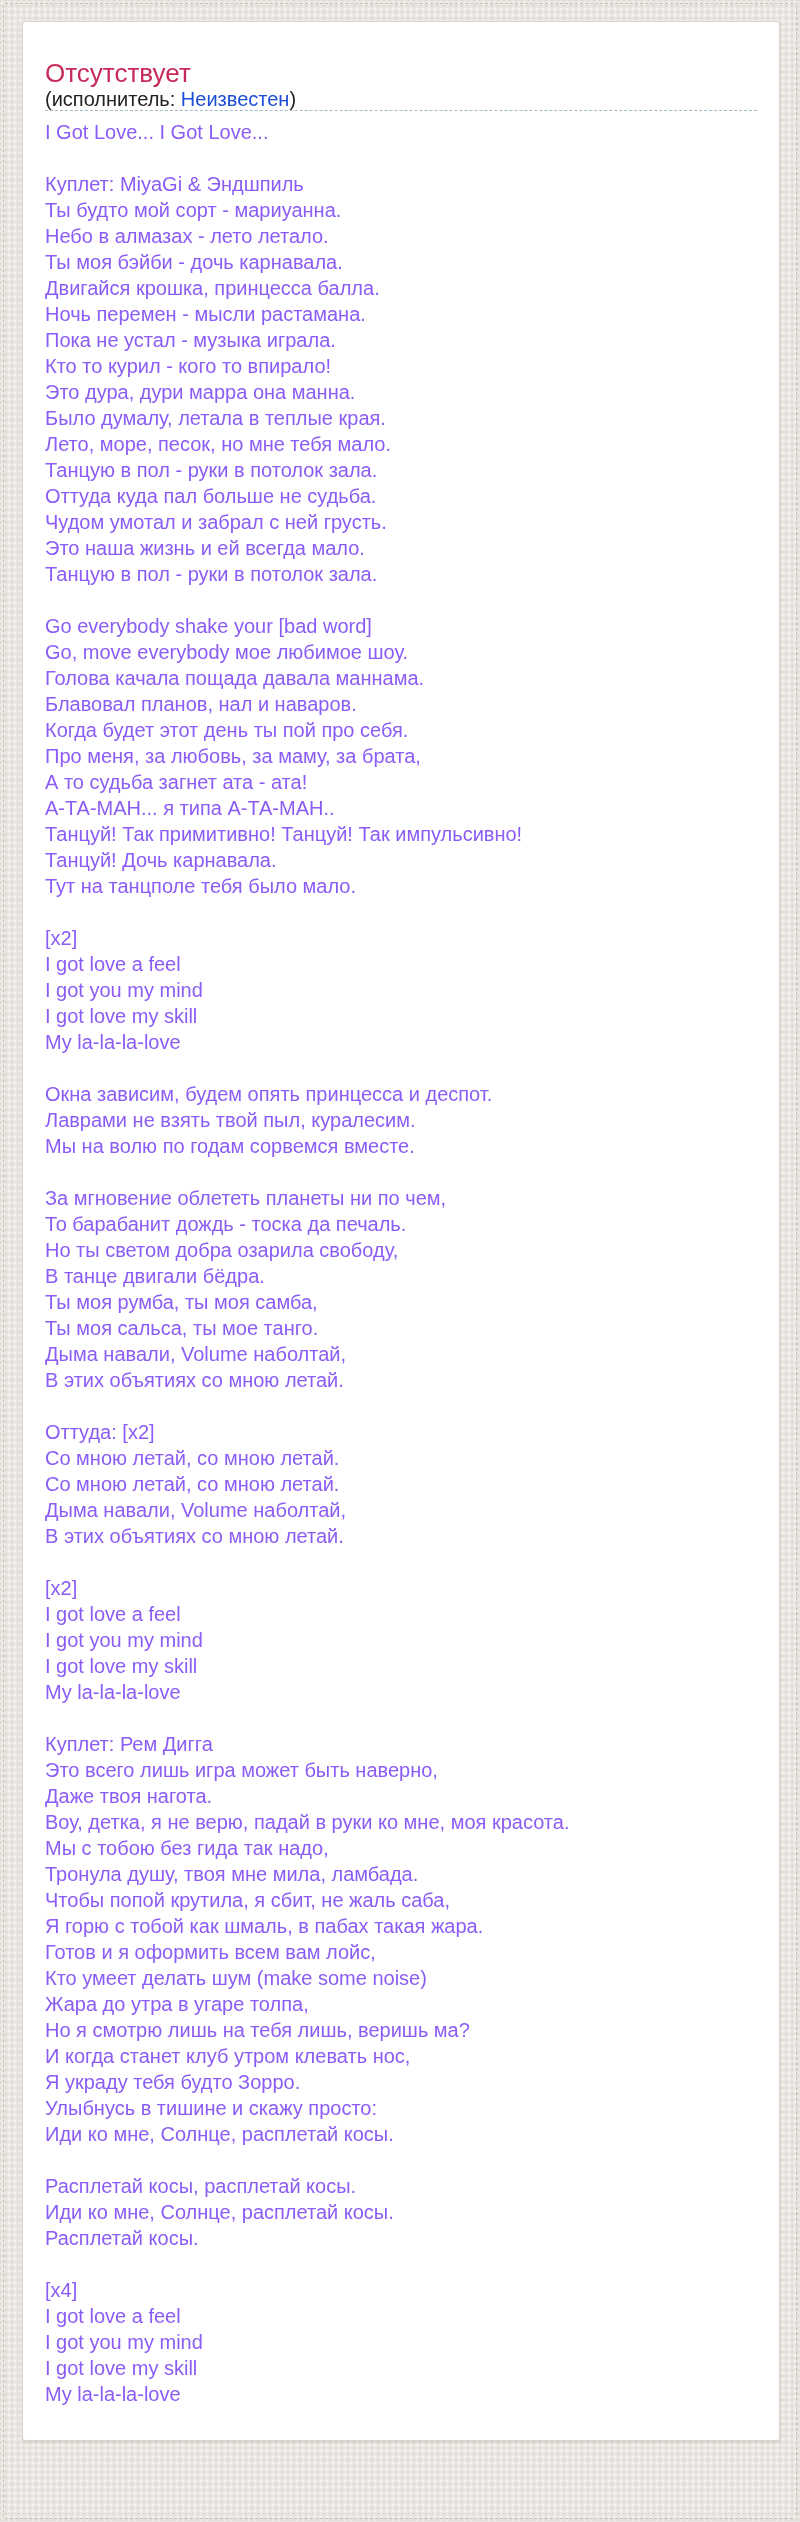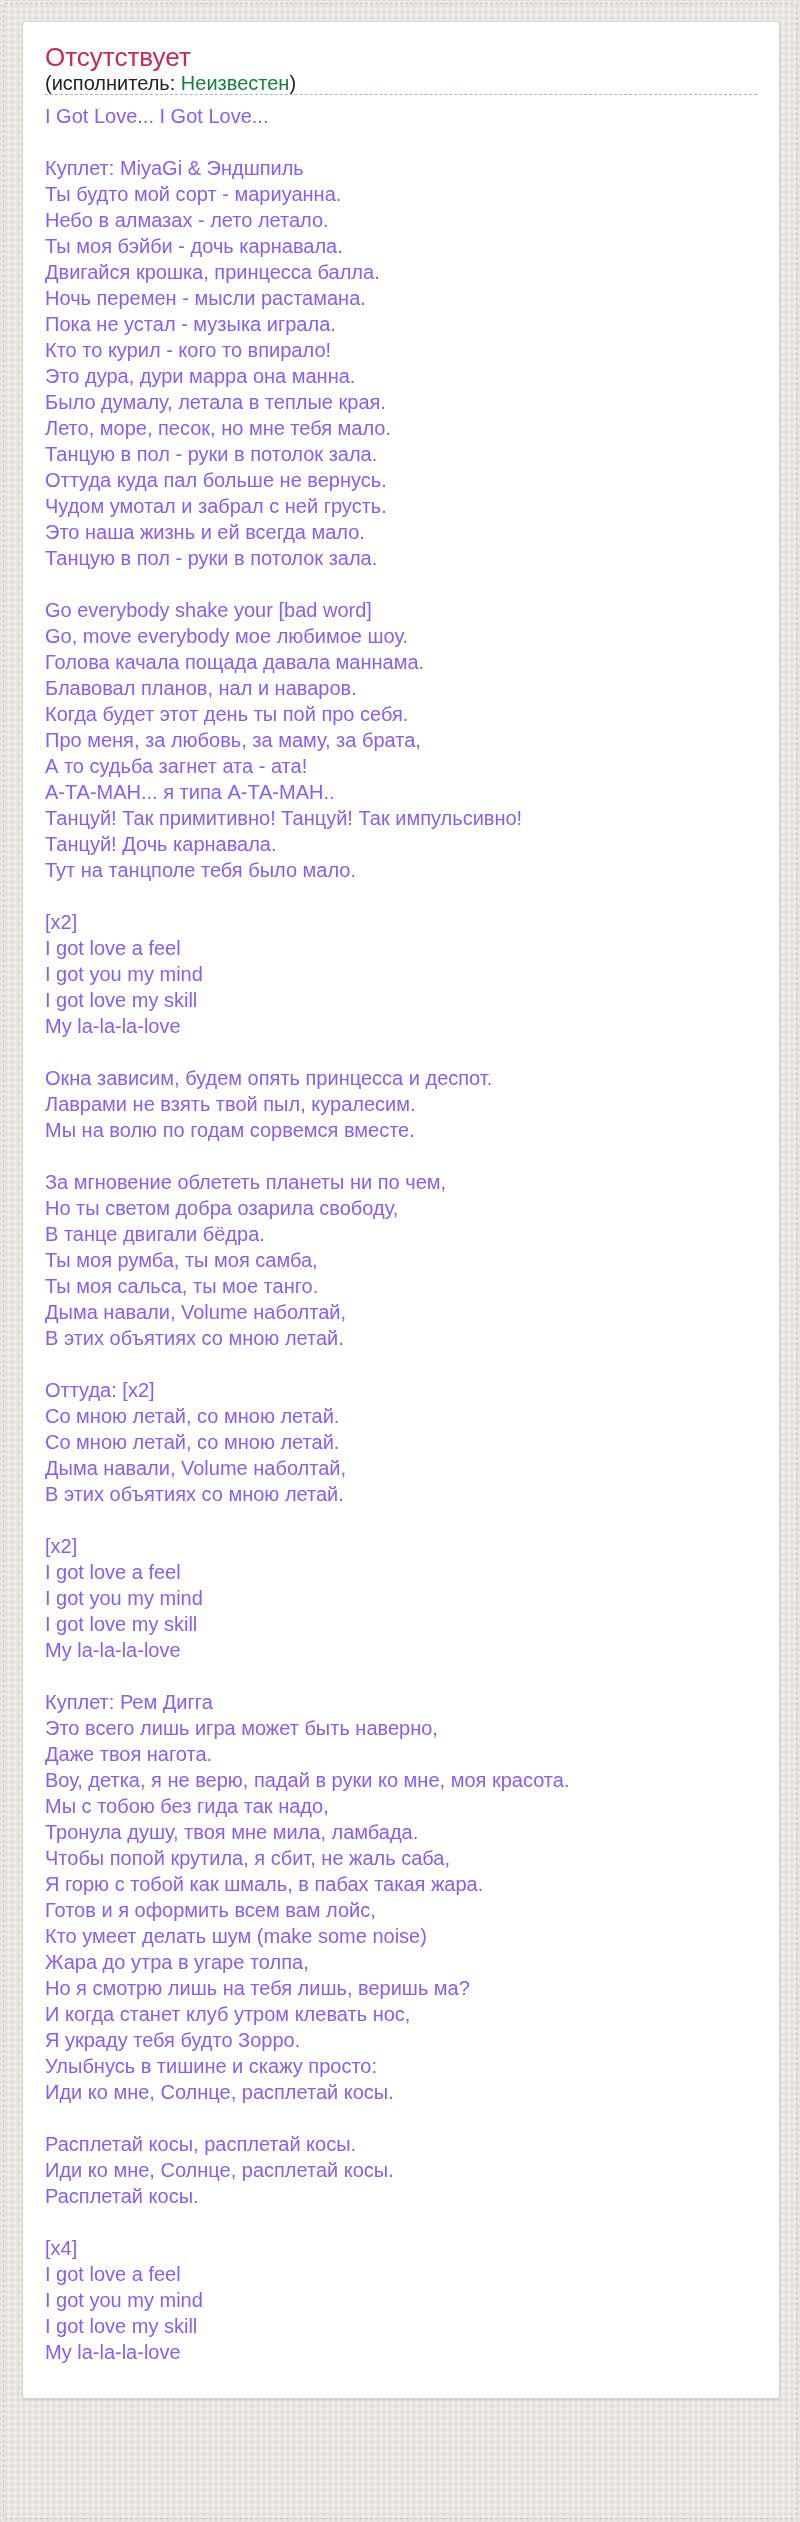--- a/index.html
+++ b/index.html
@@ -29,41 +29,41 @@
   .card {
     position: absolute;
     left: 22px;
     top: 21px;
     width: 758px;
     box-sizing: border-box;
     background: #ffffff;
     border: 1px solid #d9d5cf;
     border-radius: 3px;
     box-shadow: 0 1px 3px rgba(0,0,0,0.10);
-    padding: 20px 22px 33px 22px;
+    padding: 36px 22px 33px 22px;
   }
   .song-header {
     border-bottom: 1px dashed #a3b9c6;
     padding-bottom: 0px;
   }
   h1.song-title {
     margin: 0;
     font-size: 26px;
     line-height: 30px;
     font-weight: normal;
     color: #c62a58;
     letter-spacing: 0;
   }
   .artist-line {
     font-size: 20px;
     line-height: 22px;
     color: #222222;
   }
   .artist-link {
-    color: #15803d;
+    color: #1d4ed8;
     text-decoration: none;
     cursor: pointer;
   }
   .lyrics {
     margin-top: 8px;
     font-size: 20px;
     line-height: 26px;
     color: #8b5cf6;
   }
   .stanza {
@@ -97,21 +97,21 @@
         <div class="line">Небо в алмазах - лето летало.</div>
         <div class="line">Ты моя бэйби - дочь карнавала.</div>
         <div class="line">Двигайся крошка, принцесса балла.</div>
         <div class="line">Ночь перемен - мысли растамана.</div>
         <div class="line">Пока не устал - музыка играла.</div>
         <div class="line">Кто то курил - кого то впирало!</div>
         <div class="line">Это дура, дури марра она манна.</div>
         <div class="line">Было думалу, летала в теплые края.</div>
         <div class="line">Лето, море, песок, но мне тебя мало.</div>
         <div class="line">Танцую в пол - руки в потолок зала.</div>
-        <div class="line">Оттуда куда пал больше не вернусь.</div>
+        <div class="line">Оттуда куда пал больше не судьба.</div>
         <div class="line">Чудом умотал и забрал с ней грусть.</div>
         <div class="line">Это наша жизнь и ей всегда мало.</div>
         <div class="line">Танцую в пол - руки в потолок зала.</div>
       </div>
       <div class="stanza">
         <div class="line">Go everybody shake your [bad word]</div>
         <div class="line">Go, move everybody мое любимое шоу.</div>
         <div class="line">Голова качала пощада давала маннама.</div>
         <div class="line">Блавовал планов, нал и наваров.</div>
         <div class="line">Когда будет этот день ты пой про себя.</div>
@@ -129,20 +129,21 @@
         <div class="line">I got love my skill</div>
         <div class="line">My la-la-la-love</div>
       </div>
       <div class="stanza">
         <div class="line">Окна зависим, будем опять принцесса и деспот.</div>
         <div class="line">Лаврами не взять твой пыл, куралесим.</div>
         <div class="line">Мы на волю по годам сорвемся вместе.</div>
       </div>
       <div class="stanza">
         <div class="line">За мгновение облететь планеты ни по чем,</div>
+        <div class="line">То барабанит дождь - тоска да печаль.</div>
         <div class="line">Но ты светом добра озарила свободу,</div>
         <div class="line">В танце двигали бёдра.</div>
         <div class="line">Ты моя румба, ты моя самба,</div>
         <div class="line">Ты моя сальса, ты мое танго.</div>
         <div class="line">Дыма навали, Volume наболтай,</div>
         <div class="line">В этих объятиях со мною летай.</div>
       </div>
       <div class="stanza">
         <div class="line">Оттуда: [x2]</div>
         <div class="line">Со мною летай, со мною летай.</div>

